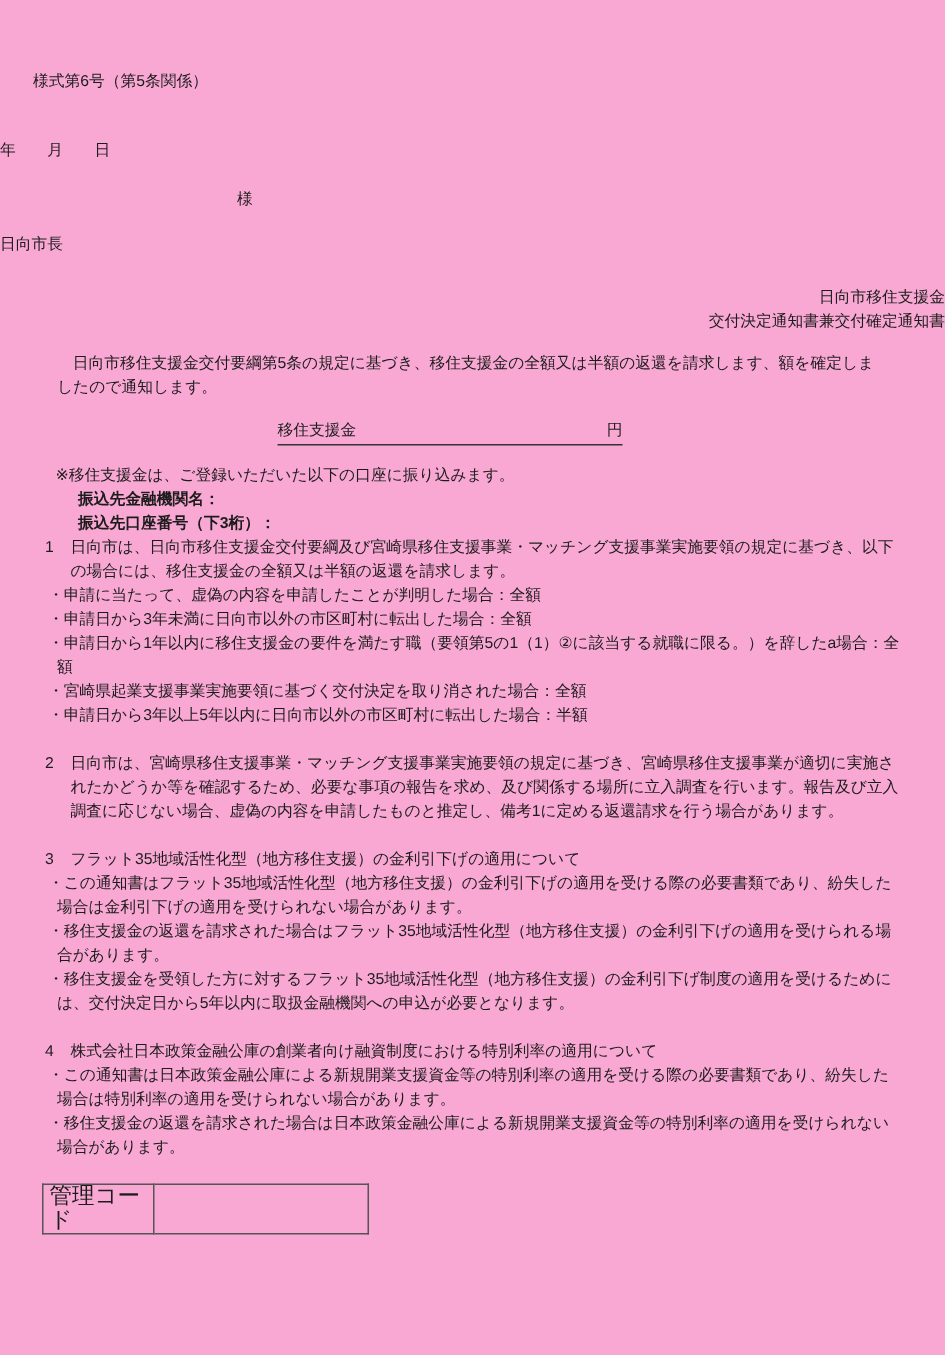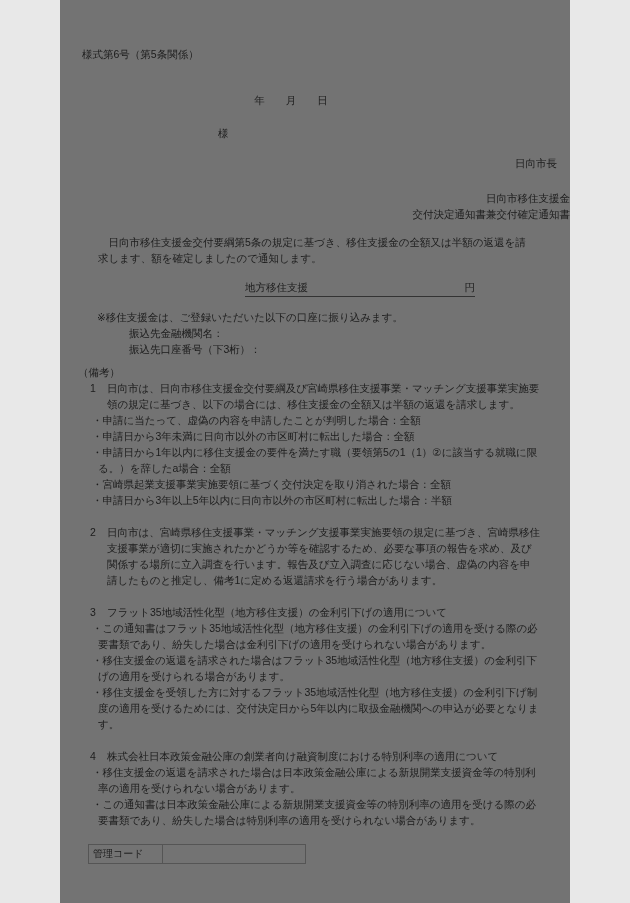--- a/index.html
+++ b/index.html
@@ -1,44 +1,44 @@
 <!DOCTYPE html>
 <html lang="ja"><head>
 <meta charset="utf-8">
 <style>
   html,body { margin:0; padding:0; background:#e8e8e8; }
   .page {
     position: relative;
-    width: 510px;
+    width: 630px;
     height: 903px;
     margin: 0 auto;
-    background: #737373;
+    background: #f9a8d4;
     color: #1c1c1c;
     font-family: "Liberation Sans", "DejaVu Sans", sans-serif;
     font-size: 10.5px;
     line-height: 16px;
     overflow: hidden;
   }
   .form-number { padding-top: 46px; margin-left: 22px; }
-  .date-line   { margin-top: 30px; text-align: center; margin-right: 48px; }
+  .date-line   { margin-top: 30px; text-align: left; margin-right: 48px; }
   .addressee   { margin-top: 17px; margin-left: 158px; }
-  .sender      { margin-top: 14px; margin-left: 455px; }
+  .sender      { margin-top: 14px; }
   .doc-title   { margin-top: 19px; text-align: right; }
   .intro       { margin: 12px 40px 0 38px; }
   .amount-row  { margin-top: 13px; }
   .amount-underline {
     display: flex;
     justify-content: space-between;
     width: 230px;
     margin-left: 185px;
     border-bottom: 1px solid #333;
     padding-bottom: 1px;
   }
   .transfer    { margin-top: 12px; margin-left: 37px; margin-right: 30px; }
-  .transfer .account { margin-left: 32px; }
+  .transfer .account { margin-left: 15px; font-weight: bold; }
   .remarks-heading { margin-top: 7px; margin-left: 18px; }
   .remarks     { margin-right: 30px; }
   .remark-item { position: relative; margin-left: 30px; }
   .remark-item.gap { margin-top: 16px; }
   .remark-item .num { position: absolute; left: 0; top: 0; }
   .remark-item .txt { display: block; padding-left: 17px; }
   .remark-item .bullet {
     display: block;
     margin-left: 2px;
     padding-left: 6px;
@@ -46,21 +46,21 @@
   }
   .mgmt-table {
     margin-top: 16px;
     margin-left: 28px;
     border-collapse: collapse;
   }
   .mgmt-table td {
     border: 1px solid #555;
     height: 18px;
     padding: 0 4px;
-    font-size: 10px;
+    font-size: 15px;
   }
   .mgmt-table td.label { width: 65px; }
   .mgmt-table td.value { width: 134px; }
 </style>
 </head>
 <body>
 
 <div class="page">
 
   <div class="form-number">様式第6号（第5条関係）</div>
@@ -73,33 +73,32 @@
 
   <div class="doc-title">
     <div>日向市移住支援金</div>
     <div>交付決定通知書兼交付確定通知書</div>
   </div>
 
   <p class="intro">　日向市移住支援金交付要綱第5条の規定に基づき、移住支援金の全額又は半額の返還を請求します、額を確定しましたので通知します。</p>
 
   <div class="amount-row">
     <span class="amount-underline">
-      <span>地方移住支援</span>
+      <span>移住支援金</span>
       <span>円</span>
     </span>
   </div>
 
   <div class="transfer">
     <div>※移住支援金は、ご登録いただいた以下の口座に振り込みます。</div>
     <div class="account">振込先金融機関名：</div>
     <div class="account">振込先口座番号（下3桁）：</div>
   </div>
 
   <div class="remarks">
-    <div class="remarks-heading">（備考）</div>
 
     <div class="remark-item">
       <span class="num">1</span>
       <span class="txt">日向市は、日向市移住支援金交付要綱及び宮崎県移住支援事業・マッチング支援事業実施要領の規定に基づき、以下の場合には、移住支援金の全額又は半額の返還を請求します。</span>
       <span class="bullet">・申請に当たって、虚偽の内容を申請したことが判明した場合：全額</span>
       <span class="bullet">・申請日から3年未満に日向市以外の市区町村に転出した場合：全額</span>
       <span class="bullet">・申請日から1年以内に移住支援金の要件を満たす職（要領第5の1（1）②に該当する就職に限る。）を辞したa場合：全額</span>
       <span class="bullet">・宮崎県起業支援事業実施要領に基づく交付決定を取り消された場合：全額</span>
       <span class="bullet">・申請日から3年以上5年以内に日向市以外の市区町村に転出した場合：半額</span>
     </div>
@@ -113,22 +112,22 @@
       <span class="num">3</span>
       <span class="txt">フラット35地域活性化型（地方移住支援）の金利引下げの適用について</span>
       <span class="bullet">・この通知書はフラット35地域活性化型（地方移住支援）の金利引下げの適用を受ける際の必要書類であり、紛失した場合は金利引下げの適用を受けられない場合があります。</span>
       <span class="bullet">・移住支援金の返還を請求された場合はフラット35地域活性化型（地方移住支援）の金利引下げの適用を受けられる場合があります。</span>
       <span class="bullet">・移住支援金を受領した方に対するフラット35地域活性化型（地方移住支援）の金利引下げ制度の適用を受けるためには、交付決定日から5年以内に取扱金融機関への申込が必要となります。</span>
     </div>
 
     <div class="remark-item gap">
       <span class="num">4</span>
       <span class="txt">株式会社日本政策金融公庫の創業者向け融資制度における特別利率の適用について</span>
+      <span class="bullet">・この通知書は日本政策金融公庫による新規開業支援資金等の特別利率の適用を受ける際の必要書類であり、紛失した場合は特別利率の適用を受けられない場合があります。</span>
       <span class="bullet">・移住支援金の返還を請求された場合は日本政策金融公庫による新規開業支援資金等の特別利率の適用を受けられない場合があります。</span>
-      <span class="bullet">・この通知書は日本政策金融公庫による新規開業支援資金等の特別利率の適用を受ける際の必要書類であり、紛失した場合は特別利率の適用を受けられない場合があります。</span>
     </div>
   </div>
 
   <table class="mgmt-table">
     <tbody>
         <tr>
       <td class="label">管理コード</td>
       <td class="value"></td>
     </tr>
   </tbody>

